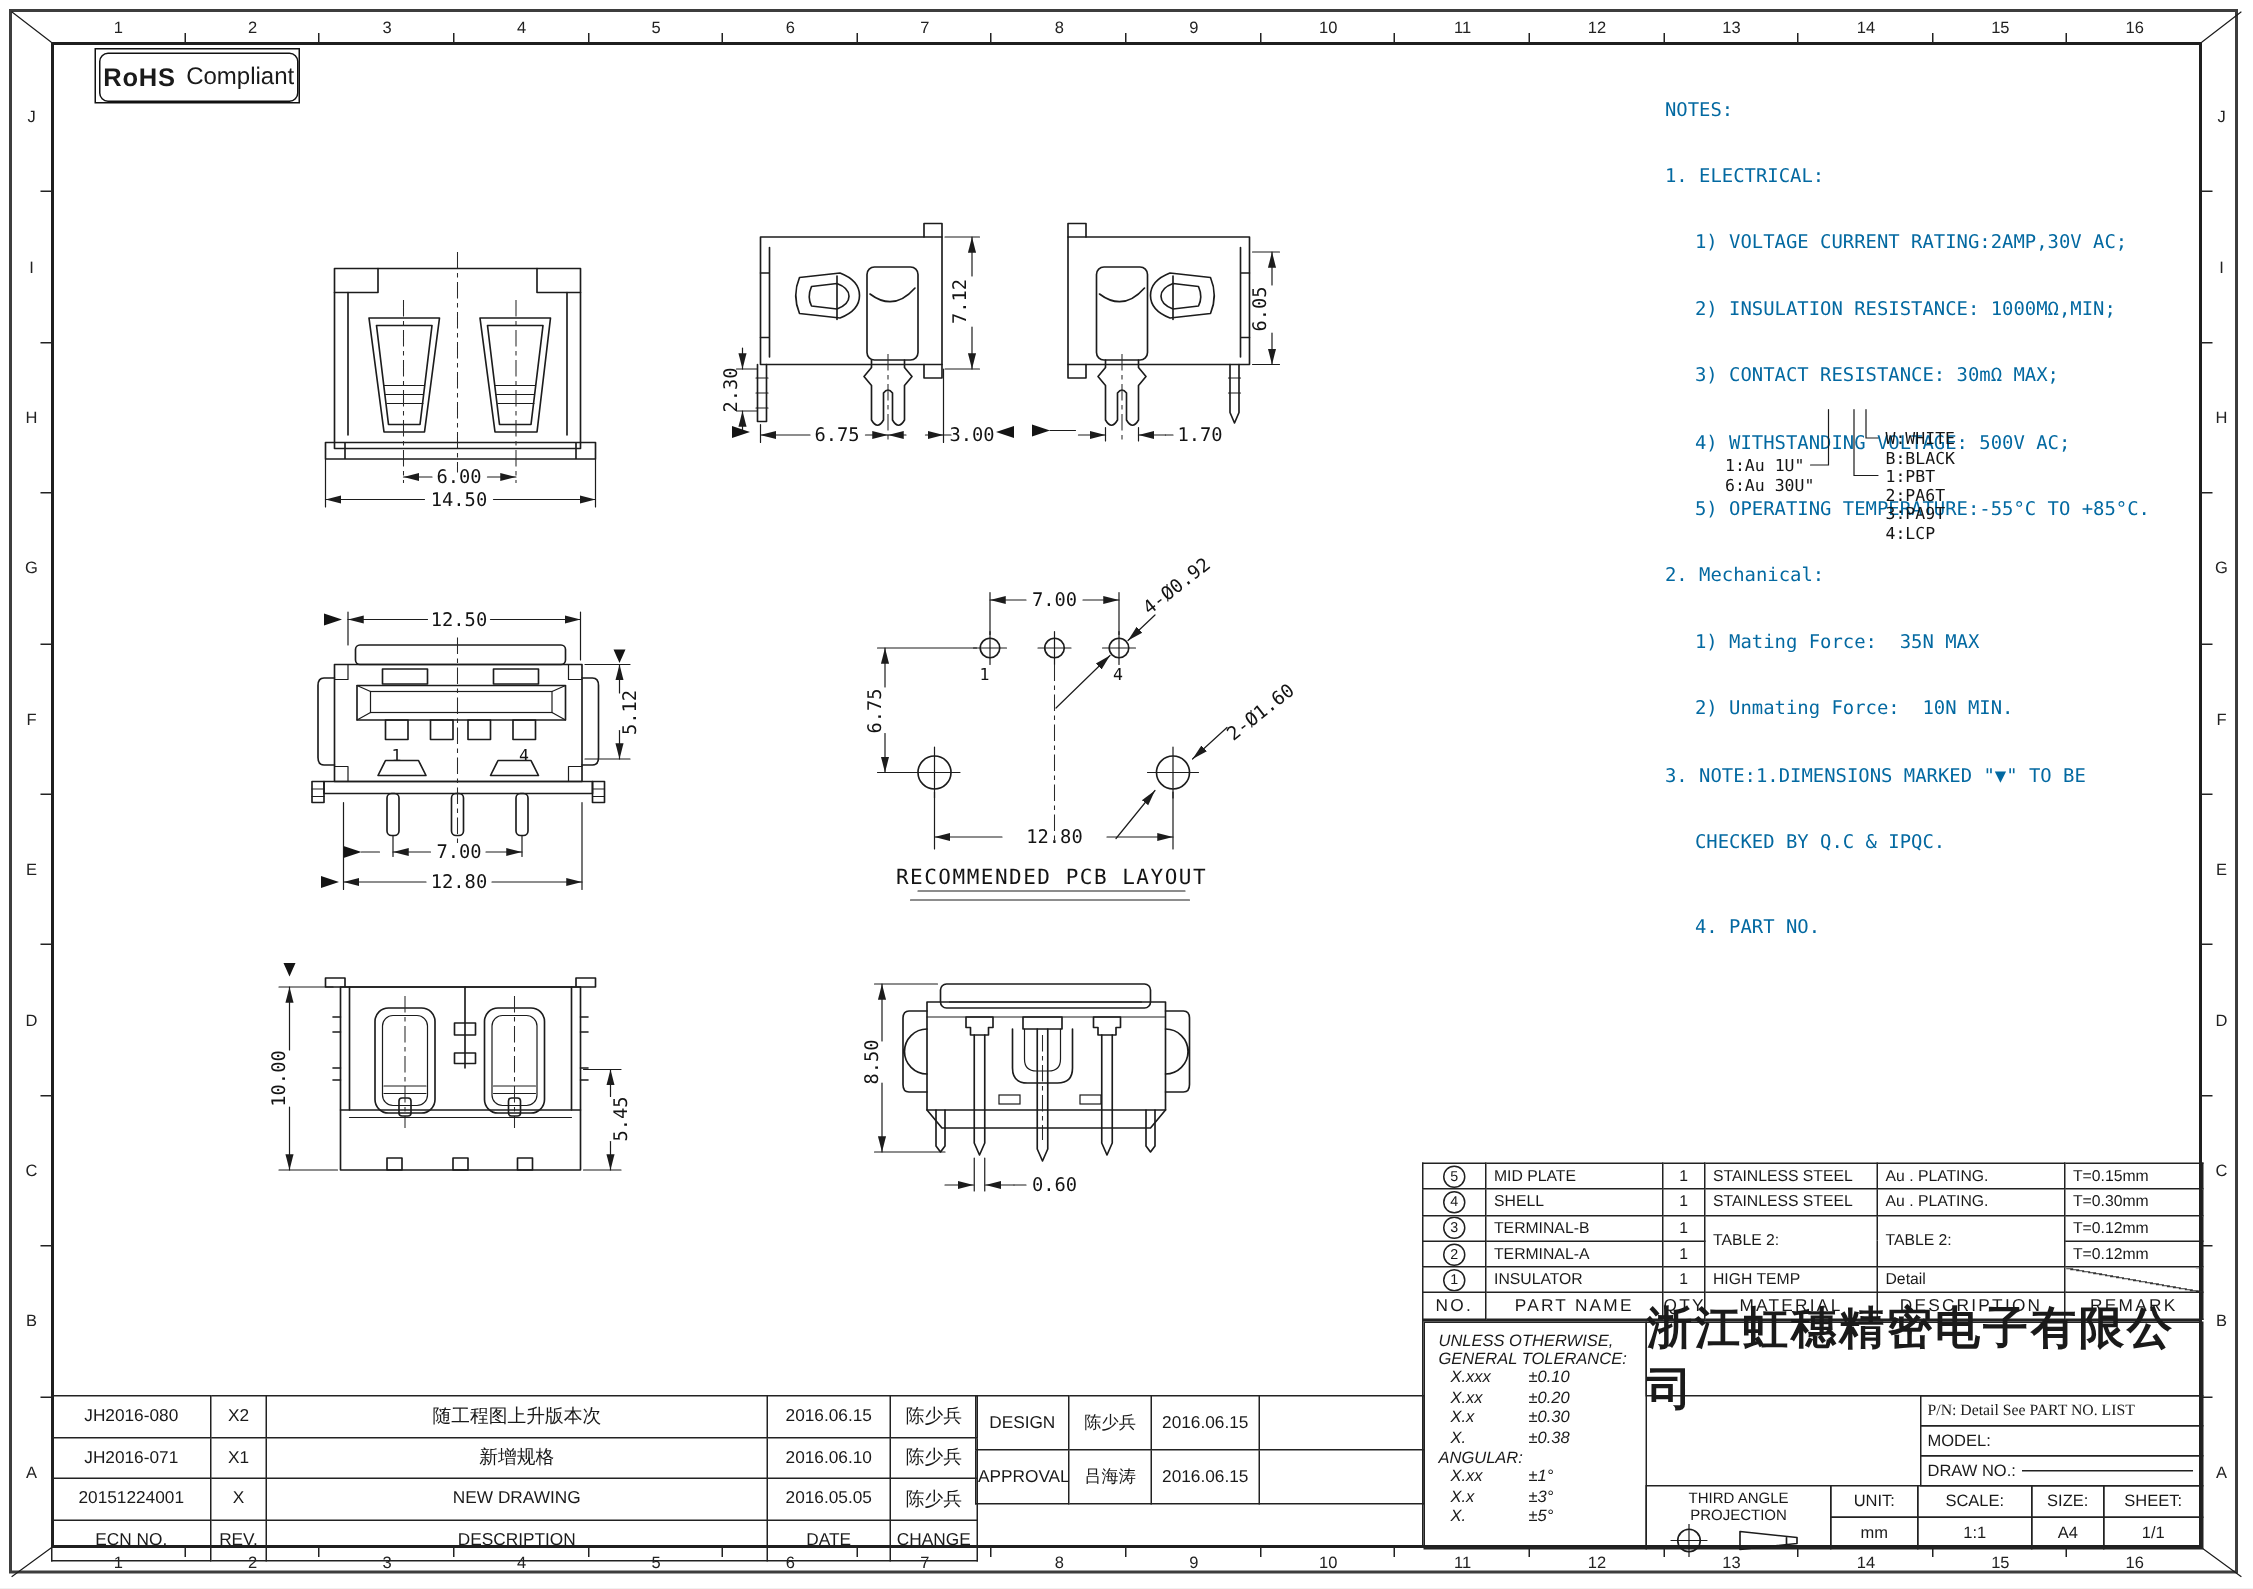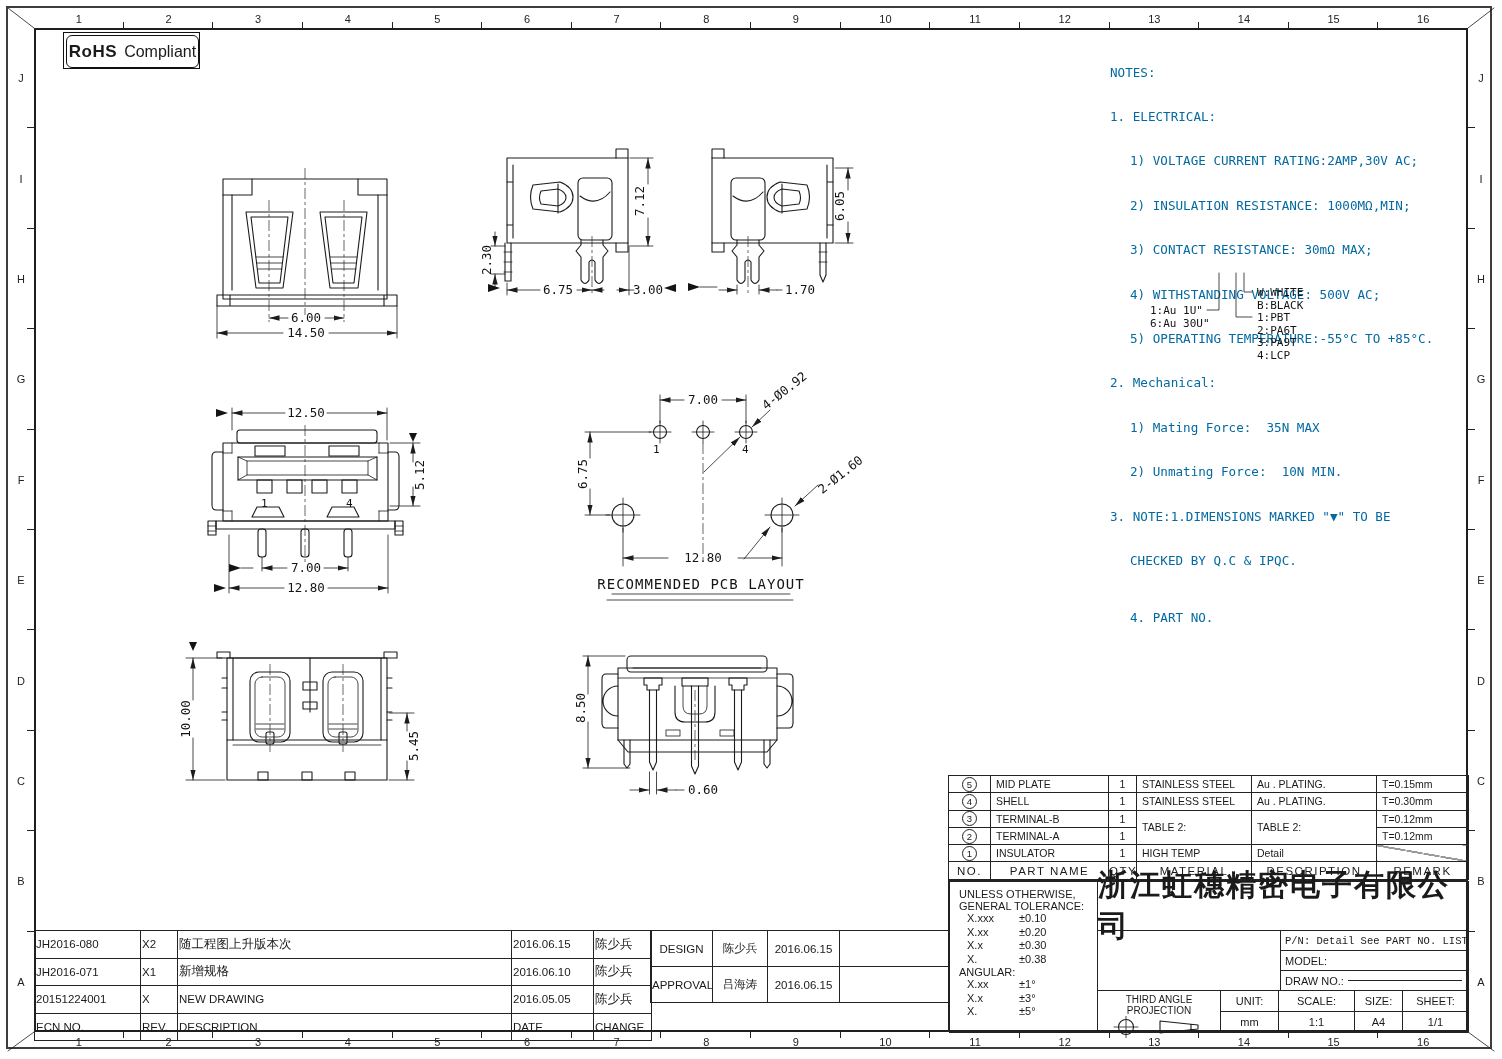--- a/index.html
+++ b/index.html
@@ -40,35 +40,35 @@
   
   .bom{position:absolute;left:948px;top:775px;width:520px}
   .bom td{height:16.3px;font-size:10.5px;padding:0 0 0 5px}
   .bom td.ctr{text-align:center;padding:0}
   .bom .hdr td{font-size:11.5px;letter-spacing:1.5px;text-align:center;padding:0}
   .circ{display:inline-block;width:13px;height:13px;border:1px solid #222;border-radius:50%;font-size:9.5px;line-height:13px;text-align:center}
   .slash{background:linear-gradient(to top right,transparent 48.5%,#333 48.5%,#333 51.5%,transparent 51.5%)}
   
   .tb{position:absolute;left:948px;top:880px;width:520px;height:152px;border:1px solid #222;box-sizing:border-box;font-size:11px}
   .tb .cell{position:absolute;box-sizing:border-box;border:1px solid #222}
-  .tol{left:0;top:0;width:149px;height:152px;font-size:11px;padding:6px 0 16px 9px}
+  .tol{left:0;top:0;width:149px;height:152px;font-style:italic;font-size:11px;padding:6px 0 16px 9px}
   .tolrow{display:flex;width:118px;padding-left:8px;line-height:13.5px}
   .tolrow span:first-child{width:52px}
   .company{left:148px;top:0;width:372px;height:50px;display:flex;align-items:center;justify-content:center;font-size:30px;font-weight:bold;letter-spacing:2px}
   .title-cell{left:148px;top:49px;width:184px;height:61px;padding:3px 0 0 6px}
   .title-value{text-align:center;font-family:"DejaVu Sans Mono",monospace;font-size:20px;margin-top:8px}
-  .pn-cell{left:331px;top:49px;width:189px;height:21px;display:flex;align-items:center;padding-left:4px;font-family:Liberation Mono, monospace;font-size:10.5px}
+  .pn-cell{left:331px;top:49px;width:189px;height:21px;display:flex;align-items:center;padding-left:4px;font-family:Liberation Serif, serif;font-size:10.5px}
   .model-cell{left:331px;top:69px;width:189px;height:21px;display:flex;align-items:center;padding-left:4px}
   .drawno-cell{left:331px;top:89px;width:189px;height:21px;display:flex;align-items:center;padding-left:4px;gap:4px}
   .rule-line{flex:1;height:1px;background:#222;margin-right:6px}
   .proj-cell{left:148px;top:109px;width:124px;height:43px;text-align:center;font-size:10px;padding-top:3px}
   .mini{position:absolute;box-sizing:border-box;border:1px solid #222;display:flex;align-items:center;justify-content:center}
   
   .rev{position:absolute;left:34px;top:930px;width:617px}
-  .rev td{height:24.5px;font-size:11.5px;}
+  .rev td{height:24.5px;font-size:11.5px;text-align:center}
   .rev td.cn{font-size:12.5px}
   .appr{position:absolute;left:650px;top:930px;width:299px}
   .appr td{height:33px;font-size:11.5px;text-align:center}
 </style>
 </head>
 <body>
 
 <div class="page">
 
   <div class="outer-border"></div>

